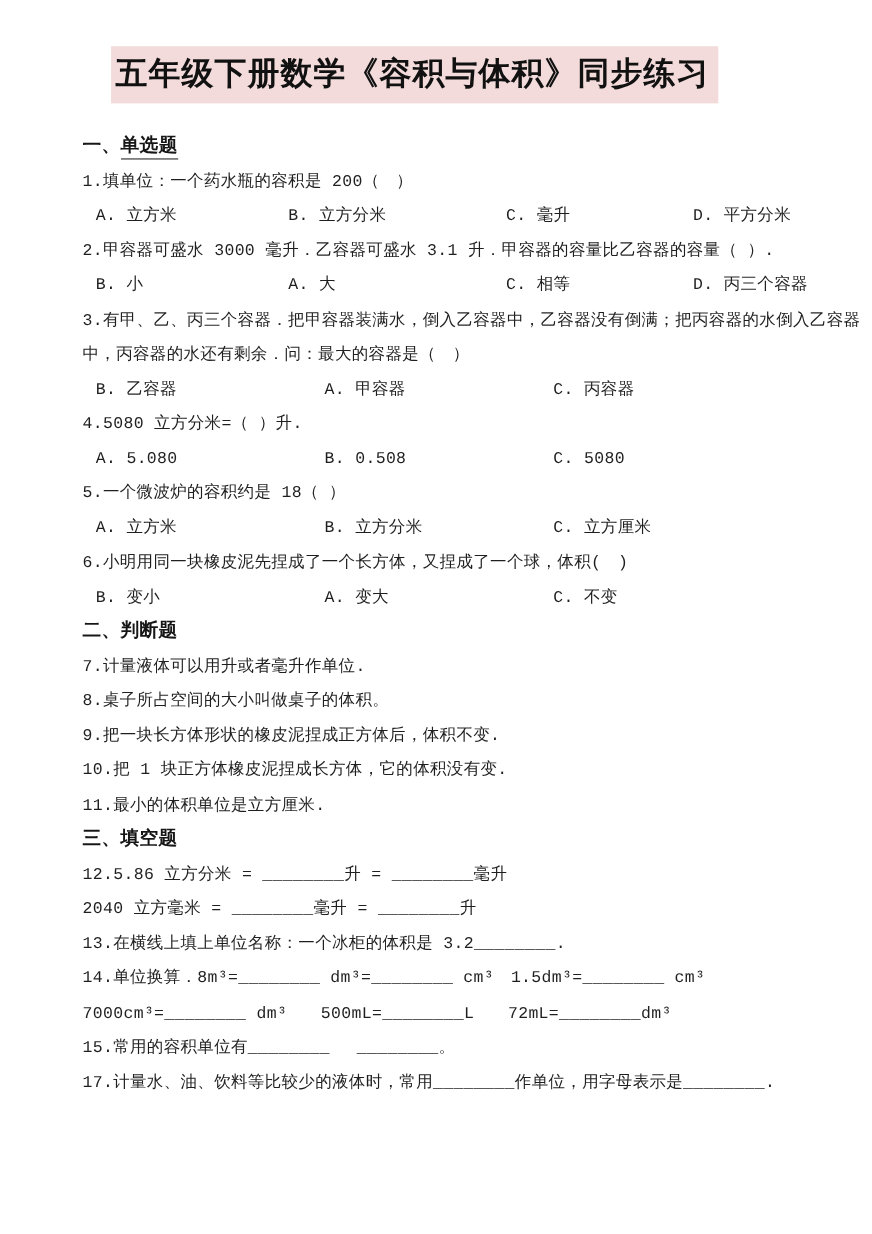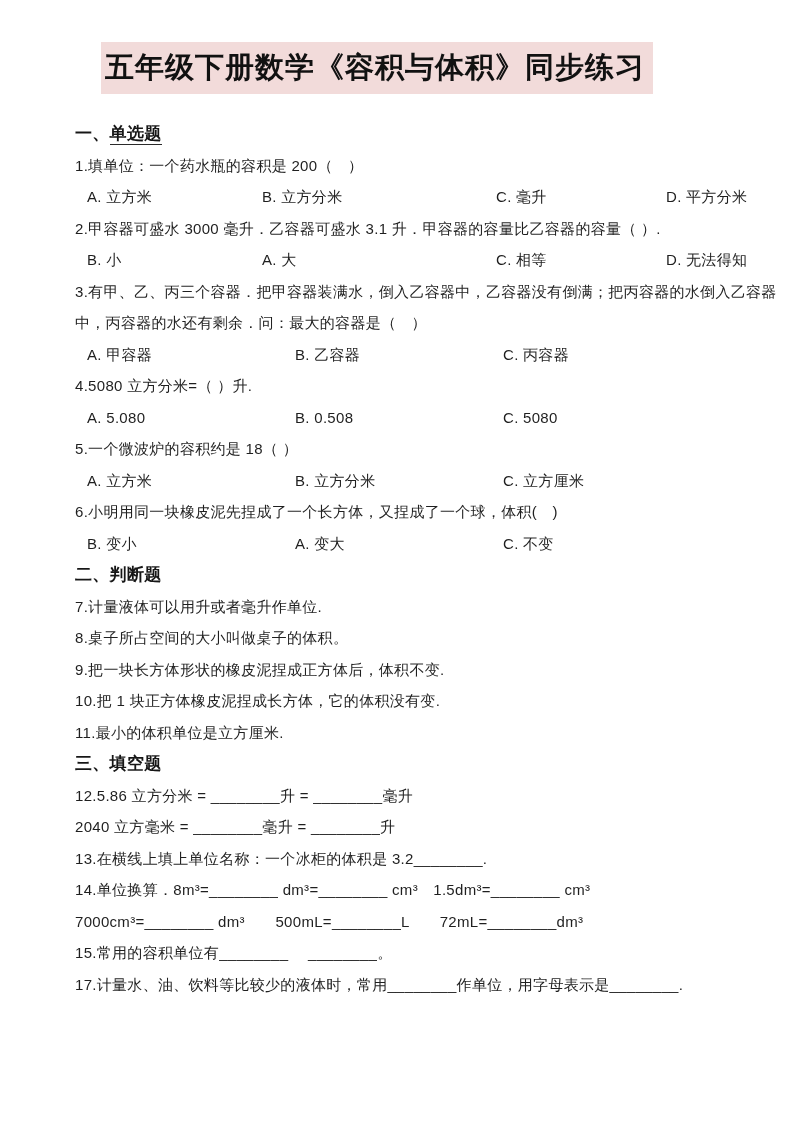--- a/index.html
+++ b/index.html
@@ -36,40 +36,41 @@
   }
   .content {
     margin-top: 24px;
   }
   .line {
     margin: 0;
     font-size: 15px;
     line-height: 31.5px;
     letter-spacing: 0.3px;
     white-space: nowrap;
+    font-family: Liberation Mono, monospace;
   }
   .sec-heading {
     font-size: 17px;
     font-weight: bold;
     color: #161616;
   }
   .u {
     border-bottom: 1.5px solid #2a2a2a;
     padding-bottom: 1px;
   }
   .opts {
     display: flex;
     padding-left: 12px;
   }
   .opt {
     flex: 0 0 auto;
   }
   .opts4 .opt:nth-child(1) { width: 175px; }
   .opts4 .opt:nth-child(2) { width: 198px; }
-  .opts4 .opt:nth-child(3) { width: 170px; margin-left: 36px; }
+  .opts4 .opt:nth-child(3) { width: 170px; }
   .opts3 .opt:nth-child(1) { width: 208px; }
   .opts3 .opt:nth-child(2) { width: 208px; }
   .frac {
     display: inline-flex;
     flex-direction: column;
     align-items: center;
     vertical-align: -6px;
     font-size: 12.5px;
     line-height: 1.1;
     margin: 0 4px 0 6px;
@@ -101,28 +102,28 @@
       <span class="opt">B. 立方分米</span>
       <span class="opt">C. 毫升</span>
       <span class="opt">D. 平方分米</span>
     </div>
 
     <p class="line">2.甲容器可盛水 3000 毫升．乙容器可盛水 3.1 升．甲容器的容量比乙容器的容量（ ）.</p>
     <div class="line opts opts4">
       <span class="opt">B. 小</span>
       <span class="opt">A. 大</span>
       <span class="opt">C. 相等</span>
-      <span class="opt">D. 无法得知</span>
+      <span class="opt">D. 丙三个容器</span>
     </div>
 
     <p class="line">3.有甲、乙、丙三个容器．把甲容器装满水，倒入乙容器中，乙容器没有倒满；把丙容器的水倒入乙容器</p>
     <p class="line">中，丙容器的水还有剩余．问：最大的容器是（　）</p>
     <div class="line opts opts3">
+      <span class="opt">B. 乙容器</span>
       <span class="opt">A. 甲容器</span>
-      <span class="opt">B. 乙容器</span>
       <span class="opt">C. 丙容器</span>
     </div>
 
     <p class="line">4.5080 立方分米=（ ）升.</p>
     <div class="line opts opts3">
       <span class="opt">A. 5.080</span>
       <span class="opt">B. 0.508</span>
       <span class="opt">C. 5080</span>
     </div>
 

